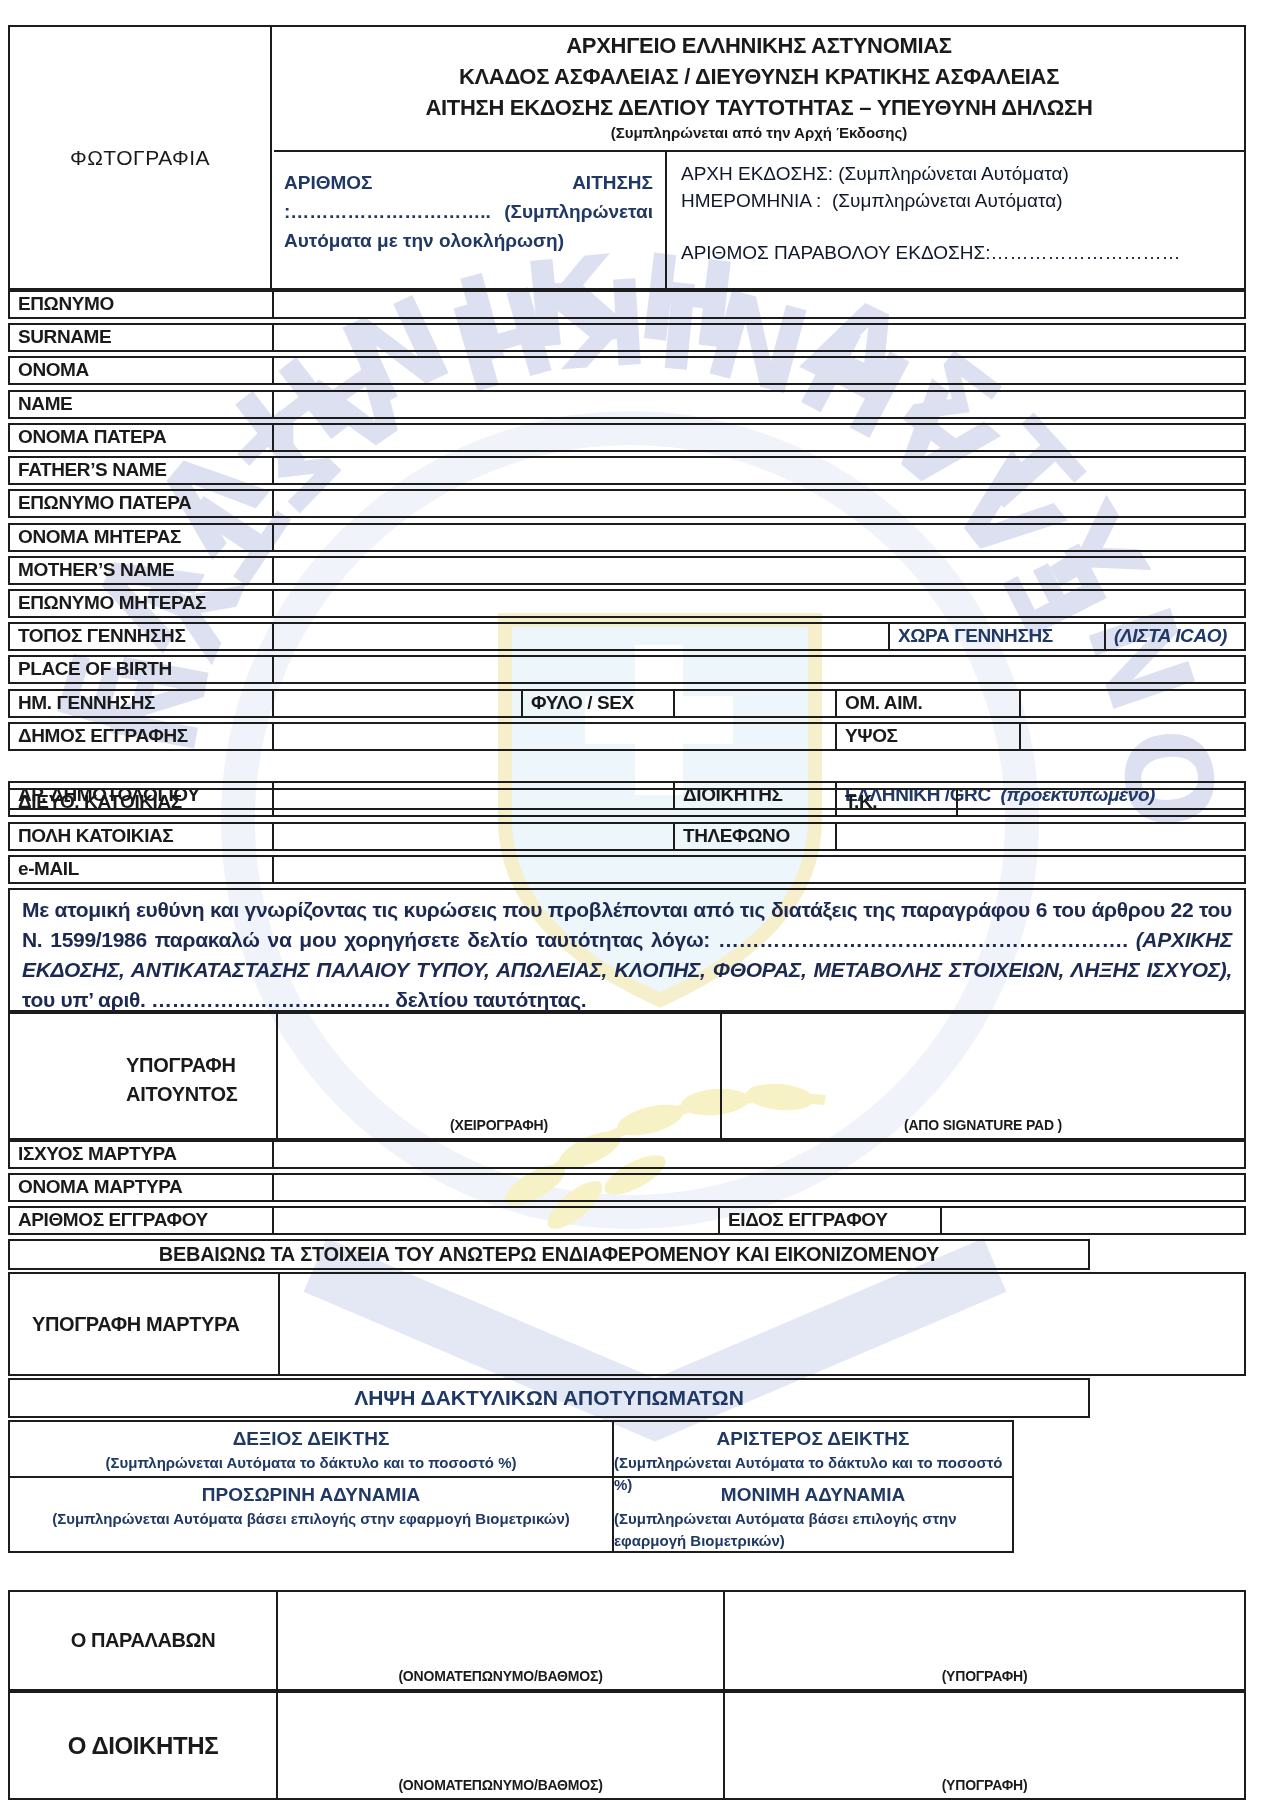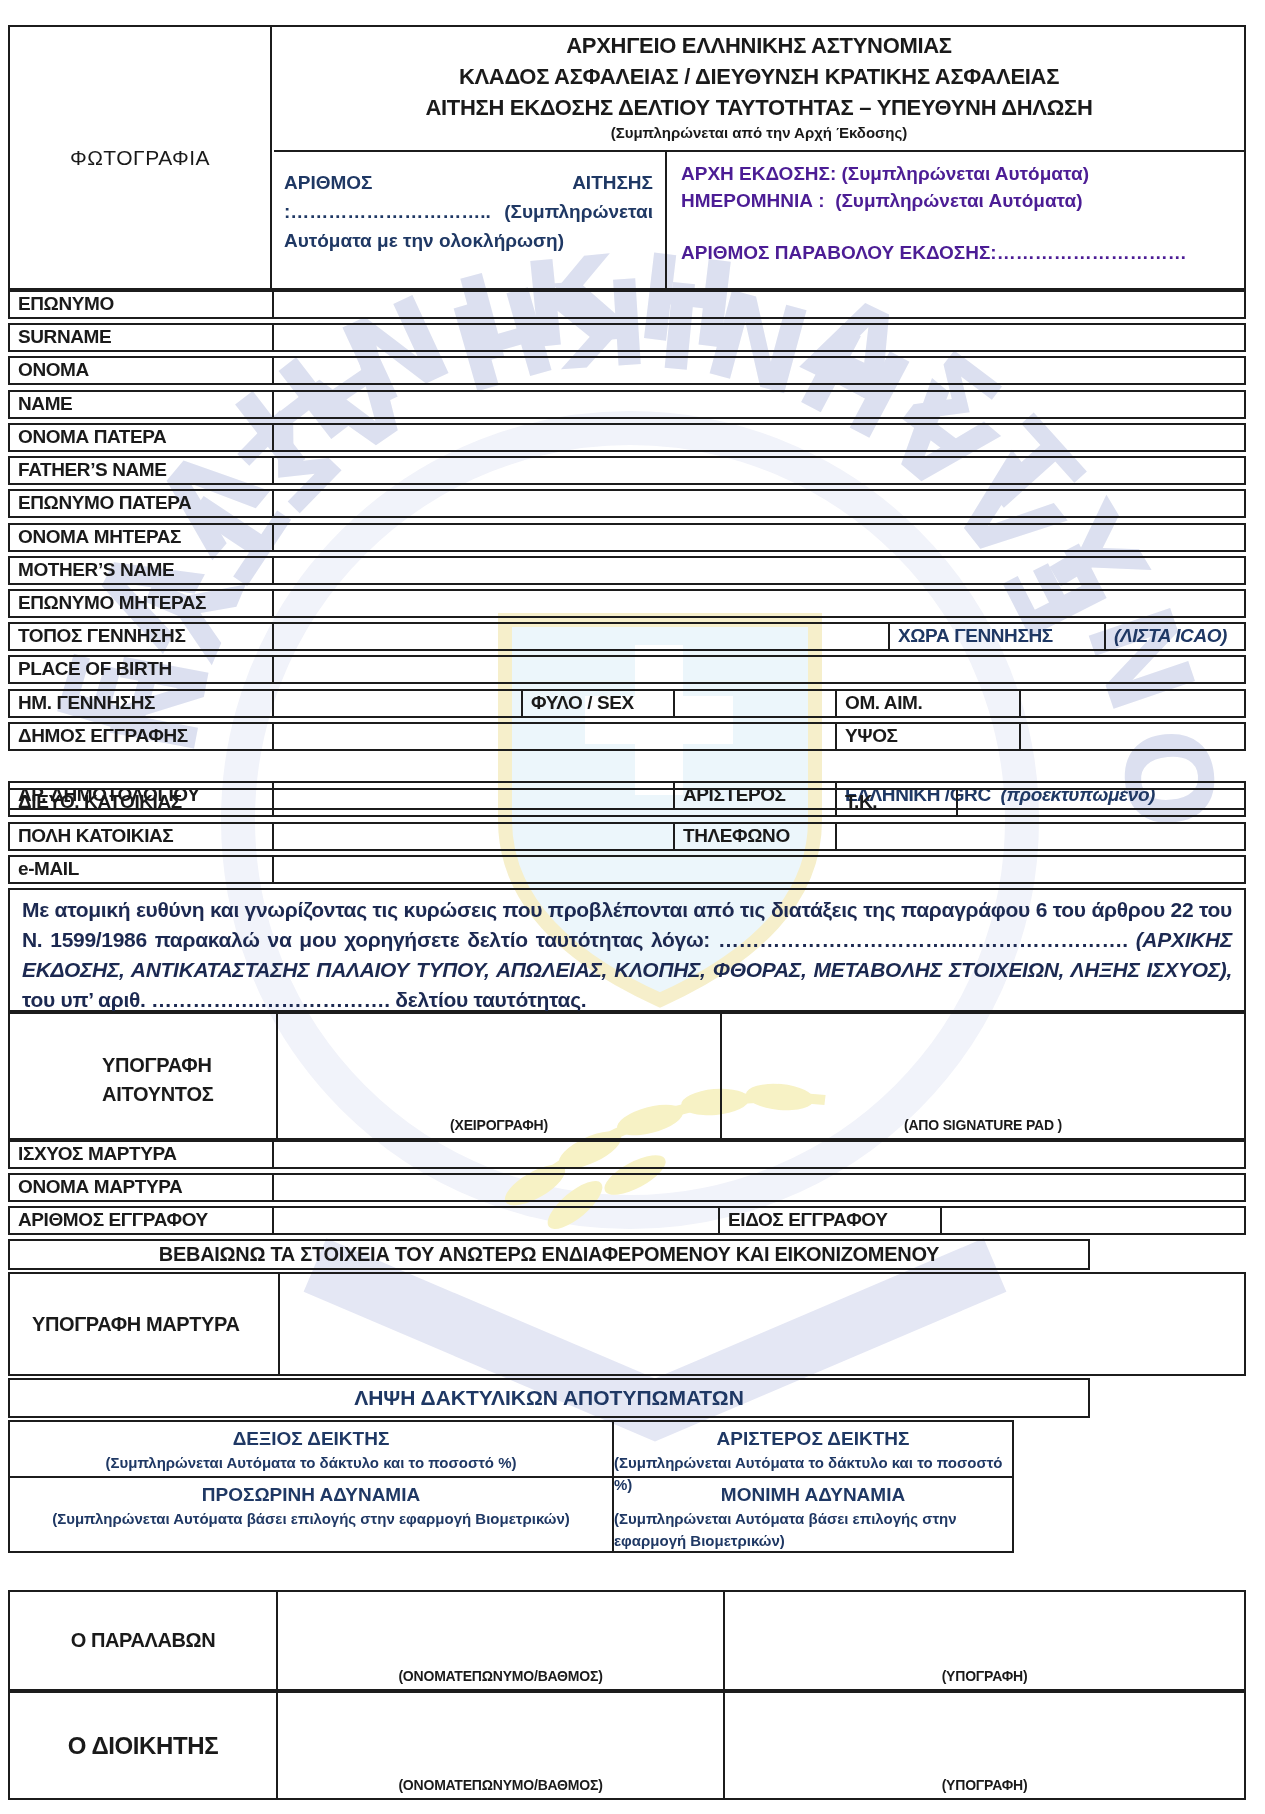--- a/index.html
+++ b/index.html
@@ -13,36 +13,36 @@
   .topbox{position:absolute;left:8px;top:25px;width:1238px;height:265px;border:2px solid #1c1c1c;z-index:2;}
   .photo-cell{position:absolute;left:0;top:0;width:262px;height:100%;border-right:2px solid #1c1c1c;
               display:flex;align-items:center;justify-content:center;font-size:21px;letter-spacing:.5px;}
   .title-cell{position:absolute;left:264px;top:0;right:0;height:125px;border-bottom:2px solid #1c1c1c;
               text-align:center;padding-top:3px;}
   .title-cell .t{font-weight:bold;font-size:22px;line-height:31px;letter-spacing:-0.3px;}
   .title-cell .n{font-weight:bold;font-size:15px;line-height:20px;}
   .admin-left{position:absolute;left:264px;top:125px;width:393px;height:138px;border-right:2px solid #1c1c1c;
               padding:16px 12px 0 10px;color:#1f3864;font-weight:bold;font-size:19px;line-height:29px;text-align:justify;}
   .admin-right{position:absolute;left:657px;top:125px;right:0;height:138px;
-               padding:8px 8px 0 14px;color:#4c1d95;font-weight:bold;font-size:19px;line-height:27px;}
+               padding:8px 8px 0 14px;color:#0f172a;font-weight:normal;font-size:19px;line-height:27px;}
   
   .frow{position:absolute;left:8px;width:1238px;height:29px;border:2px solid #1c1c1c;display:flex;z-index:2;}
   .lbl{width:262px;padding:1px 6px 0 8px;font-size:19px;font-weight:bold;letter-spacing:-0.4px;white-space:nowrap;overflow:hidden;}
   .cell{border-left:2px solid #1c1c1c;padding:1px 6px 0 8px;font-size:19px;font-weight:bold;letter-spacing:-0.4px;white-space:nowrap;overflow:hidden;}
   .fld{border-left:2px solid #1c1c1c;flex:1;}
   .fldw{border-left:2px solid #1c1c1c;}
   .navy{color:#1f3864;}
   .it{font-style:italic;}
   
   .decl{position:absolute;left:8px;top:888px;width:1238px;height:124px;border:2px solid #1c1c1c;z-index:2;
         padding:5px 12px 0 12px;font-size:21px;line-height:30px;text-align:justify;color:#1c2951;font-weight:bold;letter-spacing:-0.3px;}
   
   .bigbox{position:absolute;left:8px;width:1238px;border:2px solid #1c1c1c;display:flex;z-index:2;}
   .cap{position:absolute;bottom:5px;left:0;right:0;text-align:center;font-size:14px;font-weight:bold;letter-spacing:-0.2px;}
-  .sig-label{width:266px;display:flex;flex-direction:column;justify-content:center;padding-left:92px;
+  .sig-label{width:266px;display:flex;flex-direction:column;justify-content:center;padding-left:116px;
              font-size:20px;line-height:29px;font-weight:bold;letter-spacing:-0.3px;margin-top:8px;}
   .relcell{position:relative;}
   
   .hrow{position:absolute;left:8px;width:1082px;border:2px solid #1c1c1c;z-index:2;text-align:center;font-weight:bold;}
   
   .fpcell{display:flex;flex-direction:column;align-items:center;padding-top:4px;color:#1f3864;}
   .fpcell .h{font-size:19px;font-weight:bold;line-height:26px;}
   .fpcell .s{font-size:15px;font-weight:bold;line-height:22px;}
 </style>
 </head>
@@ -169,21 +169,21 @@
   <div class="frow" style="top:722px">
     <div class="lbl">ΔΗΜΟΣ ΕΓΓΡΑΦΗΣ</div>
     <div class="fldw" style="width:563px"></div>
     <div class="cell" style="width:184px">ΥΨΟΣ</div>
     <div class="fld"></div>
   </div>
 
   <div class="frow" style="top:781px">
     <div class="lbl">ΑΡ. ΔΗΜΟΤΟΛΟΓΙΟΥ</div>
     <div class="fldw" style="width:401px"></div>
-    <div class="cell" style="width:162px">ΑΡΙΣΤΕΡΟΣ</div>
+    <div class="cell" style="width:162px">ΔΙΟΙΚΗΤΗΣ</div>
     <div class="cell navy" style="flex:1">
       <span>ΕΛΛΗΝΙΚΗ /GRC</span>&nbsp;
       <span class="it">(προεκτυπωμένο)</span>
     </div>
   </div>
 
   <div class="frow" style="top:788px">
     <div class="lbl">ΔΙΕΥΘ. ΚΑΤΟΙΚΙΑΣ</div>
     <div class="fldw" style="width:563px"></div>
     <div class="cell" style="width:121px">Τ.Κ.</div>

